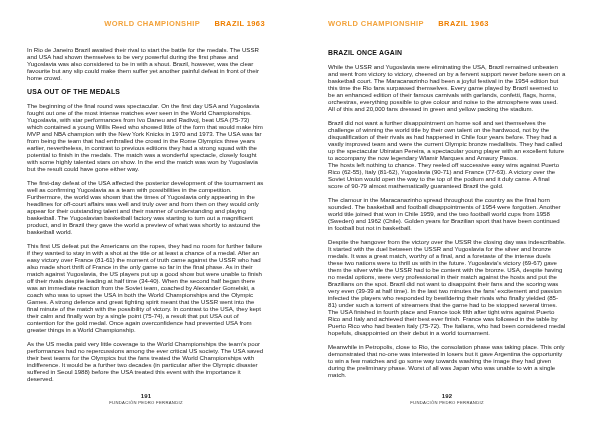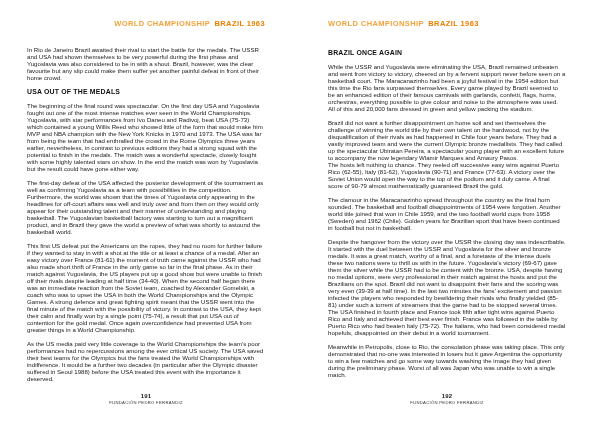--- a/index.html
+++ b/index.html
@@ -17,21 +17,21 @@
   .page-right { left: 328px; }
 
   .page-header {
     position: absolute; top: 19px; left: 0; right: 0;
     font-size: 7.5px; font-weight: bold; letter-spacing: 0.4px;
     white-space: nowrap;
   }
   .page-left .page-header  { text-align: right; }
   .page-right .page-header { text-align: left; }
   .hdr-light  { color: #f3a33c; }
-  .hdr-accent { color: #ee7f00; margin-left: 2px; }
+  .hdr-accent { color: #ee7f00; margin-left: 12px; }
 
   .content {
     position: absolute; left: 0; right: 0;
   }
   .page-left  .content { top: 46px; }
   .page-right .content { top: 47px; }
 
   .content p {
     font-size: 6.1px; line-height: 7px;
     color: #1c1c1c;

